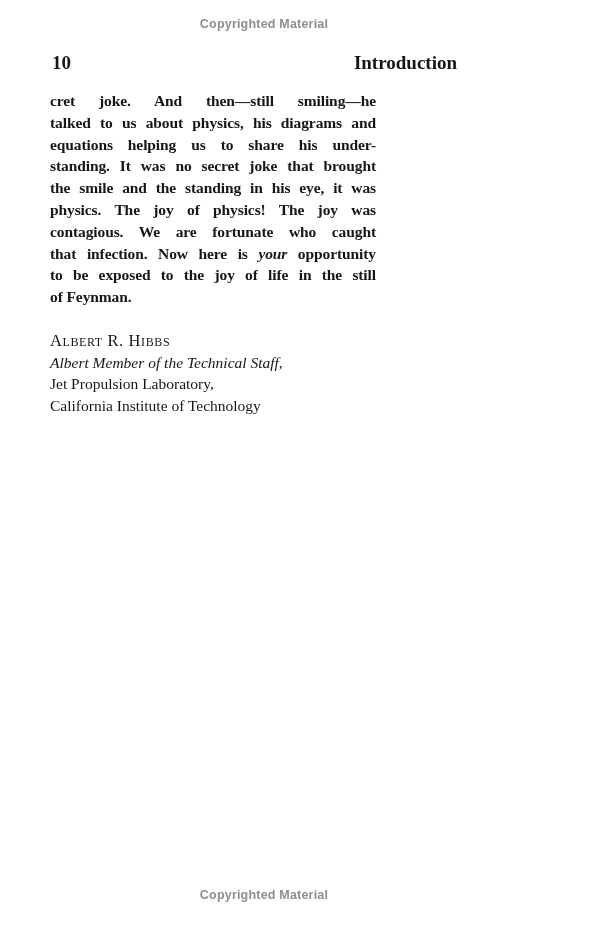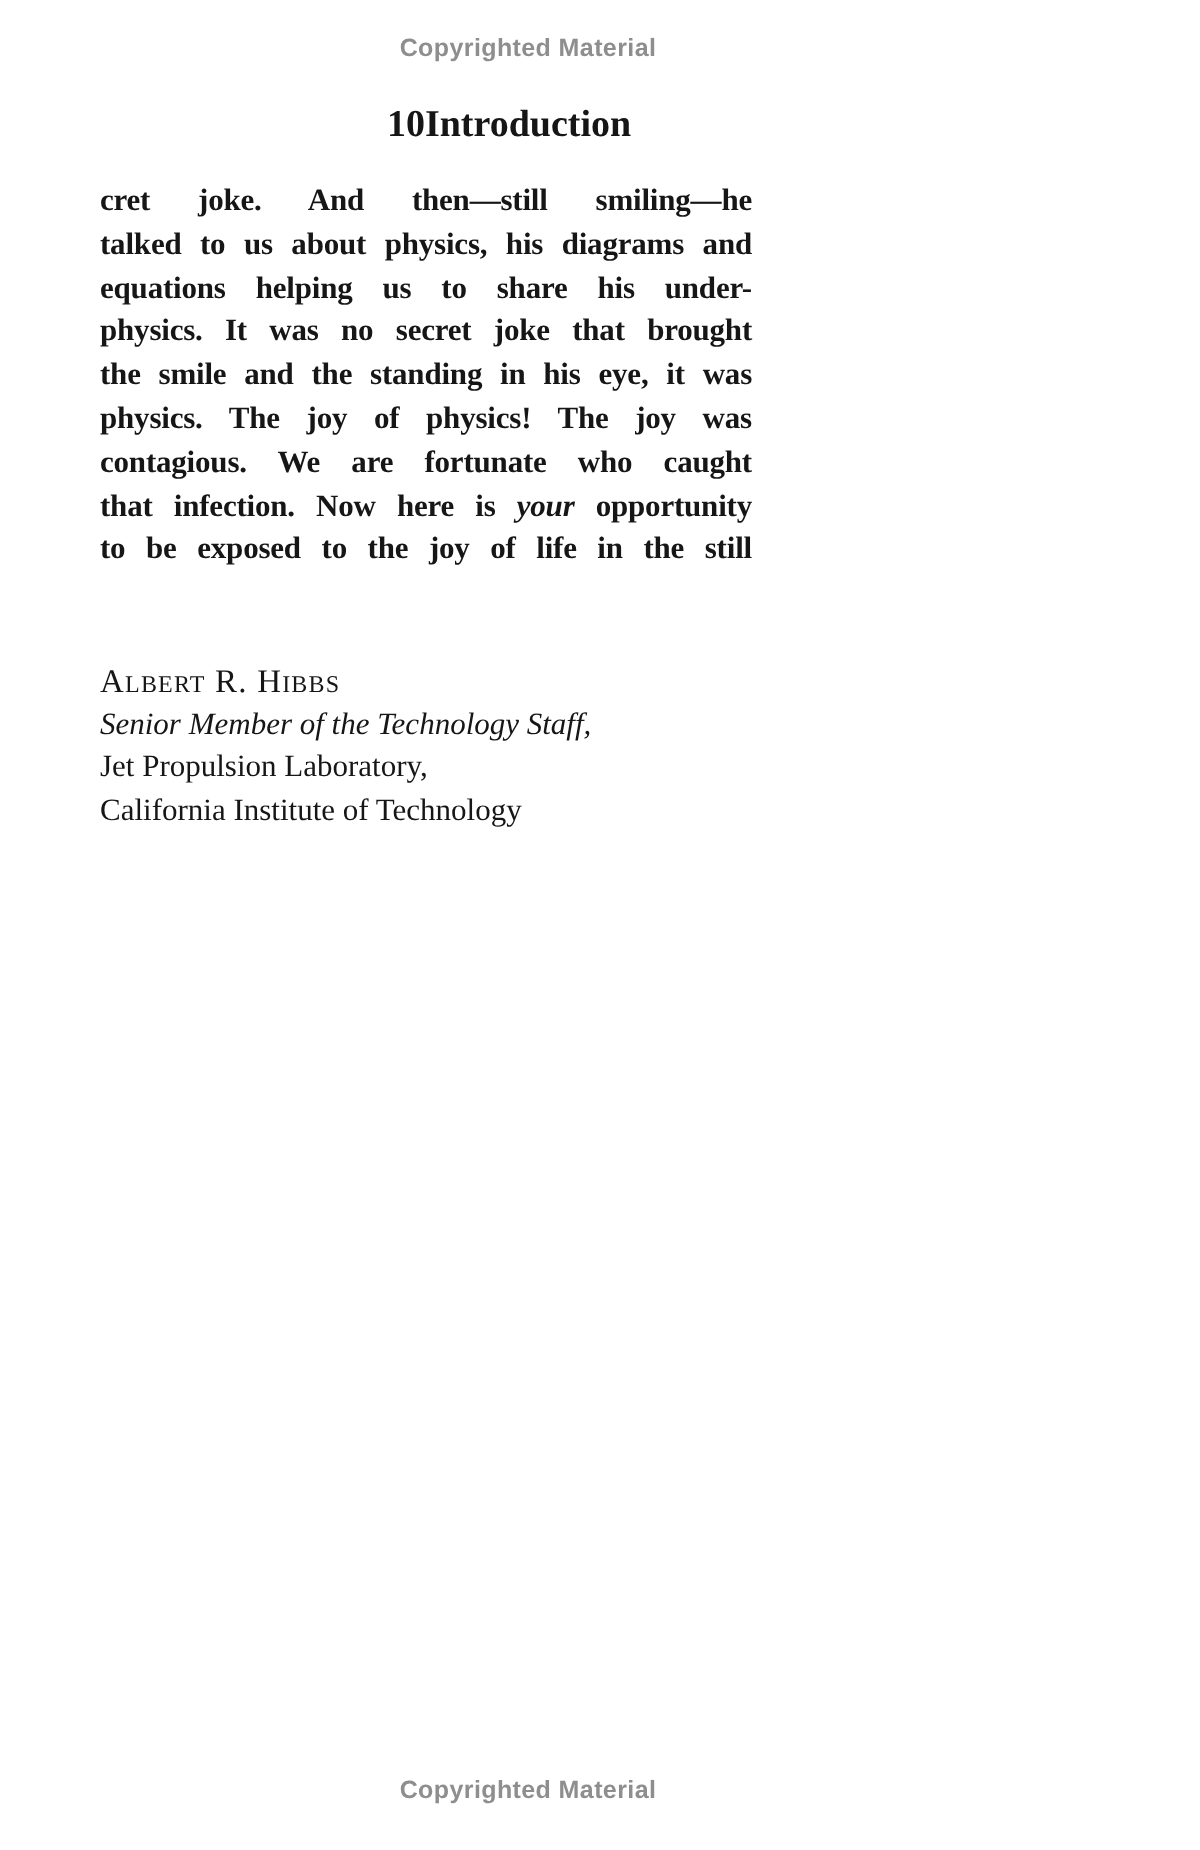--- a/index.html
+++ b/index.html
@@ -30,21 +30,21 @@
   }
   .copyright-top { top: 17px; }
   .copyright-bottom { top: 888px; }
 
   .page-header {
     position: absolute;
     top: 52px;
     left: 52px;
     right: 71px;
     display: flex;
-    justify-content: center;
+    justify-content: space-between;
     align-items: baseline;
     font-size: 19px;
     font-weight: 700;
   }
 
   .body-text {
     position: absolute;
     top: 90px;
     left: 50px;
     width: 326px;
@@ -89,30 +89,31 @@
 
   <div class="page-header">
     <span>10</span>
     <span>Introduction</span>
   </div>
 
   <div class="body-text">
       <div class="line"><span>cret joke. And then—still smiling—he</span></div>
       <div class="line"><span>talked to us about physics, his diagrams and</span></div>
       <div class="line"><span>equations helping us to share his under-</span></div>
-      <div class="line"><span>physics. It was no secret joke that brought</span></div>
+      <div class="line"><span>standing. It was no secret joke that brought</span></div>
       <div class="line"><span>the smile and the standing in his eye, it was</span></div>
       <div class="line"><span>physics. The joy of physics! The joy was</span></div>
       <div class="line"><span>contagious. We are fortunate who caught</span></div>
       <div class="line"><span>that infection. Now here is </span><span class="em">your</span><span> opportunity</span></div>
       <div class="line"><span>to be exposed to the joy of life in the still</span></div>
+      <div class="line no-justify"><span>of Feynman.</span></div>
     </div>
 
   <div class="signature">
     <div class="sig-name">Albert R. Hibbs</div>
-    <div class="sig-role">Senior Member of the Technology Staff,</div>
+    <div class="sig-role">Albert Member of the Technical Staff,</div>
     <div>Jet Propulsion Laboratory,</div>
     <div>California Institute of Technology</div>
   </div>
 
   <div class="copyright copyright-bottom">Copyrighted Material</div>
 
 </div>
 
 </body></html>

